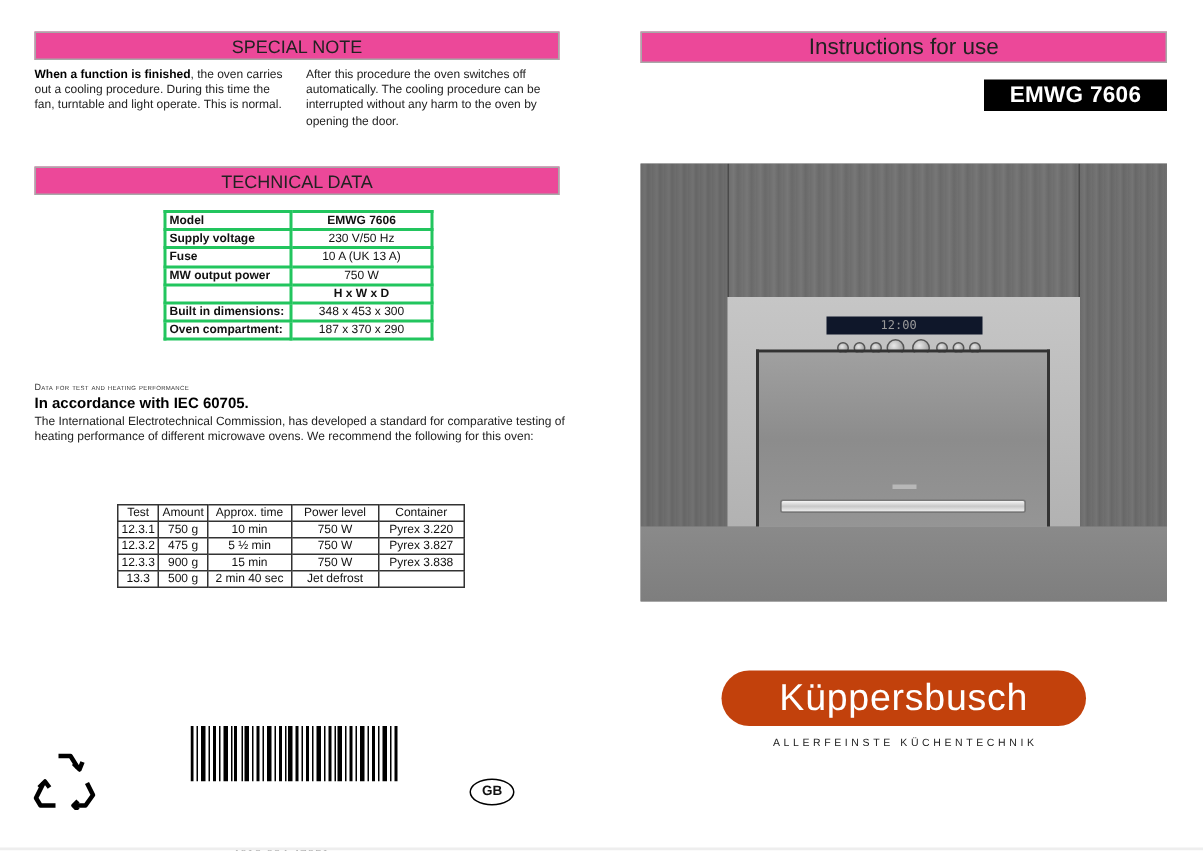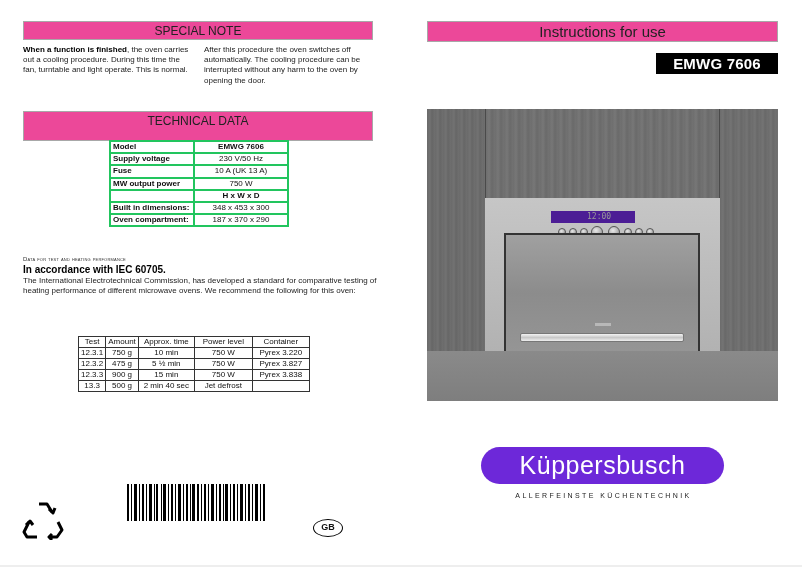--- a/index.html
+++ b/index.html
@@ -4,21 +4,21 @@
 <style>
   * { box-sizing: border-box; margin: 0; padding: 0; }
   html, body { width: 802px; height: 567px; background: #ffffff; overflow: hidden; }
   body { position: relative; font-family: "Liberation Sans", sans-serif; color: #111; }
 
   .hdr-bar {
     position: absolute; background: #ec4899; border: 1px solid #a8a8a8;
     text-align: center; color: #222; font-family: "Liberation Sans", sans-serif;
   }
   #special-bar { left: 23px; top: 21px; width: 350px; height: 19px; font-size: 12px; line-height: 18px; }
-  #tech-bar { left: 23px; top: 111px; width: 350px; height: 30px; font-size: 12px; line-height: 18px; }
+  #tech-bar { left: 23px; top: 111px; width: 350px; height: 19px; font-size: 12px; line-height: 18px; }
   #instr-bar { left: 427px; top: 21px; width: 351px; height: 21px; font-size: 15px; line-height: 20px; }
 
   .note-col { position: absolute; top: 45px; font-size: 8px; line-height: 10.2px; color: #222; }
   #note-left { left: 23px; width: 172px; }
   #note-right { left: 204px; width: 172px; }
   .note-col b { font-weight: bold; color: #000; }
 
   table { border-collapse: collapse; position: absolute; font-size: 8px; }
   #tech-table { left: 109px; top: 140px; }
   #tech-table td { border: 2px solid #22c55e; height: 12.2px; padding: 0 2px; line-height: 10px; }
@@ -44,28 +44,28 @@
 
   #photo { position: absolute; left: 427px; top: 109px; width: 351px; height: 292px; background: #6e6e6e; overflow: hidden; }
   #photo .wall-l { position: absolute; left: 0; top: 0; width: 58px; height: 242px;
     background: repeating-linear-gradient(90deg, #6a6a6a 0px, #727272 3px, #666 5px, #6f6f6f 8px); }
   #photo .wall-r { position: absolute; left: 293px; top: 0; width: 58px; height: 242px;
     background: repeating-linear-gradient(90deg, #6c6c6c 0px, #747474 3px, #686868 5px, #707070 8px); }
   #photo .wall-m { position: absolute; left: 58px; top: 0; width: 235px; height: 89px;
     background: repeating-linear-gradient(90deg, #6e6e6e 0px, #777 3px, #6a6a6a 6px, #727272 9px); border-left: 1px solid #4a4a4a; border-right: 1px solid #4a4a4a; }
   #photo .floor { position: absolute; left: 0; top: 242px; width: 351px; height: 50px; background: linear-gradient(180deg, #8a8a8a, #7e7e7e); }
   #photo .frame { position: absolute; left: 58px; top: 89px; width: 235px; height: 153px; background: linear-gradient(180deg, #c6c6c6, #b2b2b2); }
-  #photo .display { position: absolute; left: 124px; top: 102px; width: 84px; height: 12px; background: #4c1d95; }
+  #photo .display { position: absolute; left: 124px; top: 102px; width: 104px; height: 12px; background: #0f172a; }
   #photo .display span { position: absolute; left: 36px; top: 1px; color: #999; font-size: 8px; font-family: "DejaVu Sans Mono", monospace; }
   #photo .knob { position: absolute; border-radius: 50%; background: radial-gradient(circle at 40% 35%, #e8e8e8, #8a8a8a); border: 1px solid #555; }
   #photo .door { position: absolute; left: 77px; top: 124px; width: 196px; height: 118px; background: linear-gradient(180deg, #a0a0a0, #8c8c8c 50%, #959595); border: 2px solid #333; border-bottom: none; }
   #photo .handle { position: absolute; left: 93px; top: 224px; width: 164px; height: 9px; background: linear-gradient(180deg, #f4f4f4, #c8c8c8 50%, #eee); border: 1px solid #777; border-radius: 2px; }
   #photo .logo-sm { position: absolute; left: 168px; top: 214px; width: 16px; height: 3px; background: #b8b8b8; }
 
-  #brand-logo { position: absolute; left: 481px; top: 447px; width: 243px; height: 37px; background: #6d28d9; border-radius: 19px;
+  #brand-logo { position: absolute; left: 481px; top: 447px; width: 243px; height: 37px; background: #c2410c; border-radius: 19px;
     color: #fff; text-align: center; font-size: 25px; line-height: 36px; letter-spacing: 0.5px; font-weight: normal; }
   #brand-tag { position: absolute; left: 482px; top: 492px; width: 243px; text-align: center; font-size: 7px; letter-spacing: 2.4px; color: #222; }
 
   #recycle { position: absolute; left: 22px; top: 500px; width: 42px; height: 40px; }
   #barcode { position: absolute; left: 127px; top: 484px; width: 140px; height: 37px; }
   #barcode-num { position: absolute; left: 155px; top: 525px; font-family: Liberation Sans, sans-serif; font-size: 8px; color: #444; letter-spacing: 0.5px; margin-top: 40px; }
   #gb-badge { position: absolute; left: 313px; top: 519px; width: 30px; height: 18px; border: 1.5px solid #000; border-radius: 50%;
     font-size: 9px; font-weight: bold; text-align: center; line-height: 15px; }
   #bottom-line { position: absolute; left: 0; top: 565px; width: 802px; height: 2px; background: #eeeeee; }
 </style>

